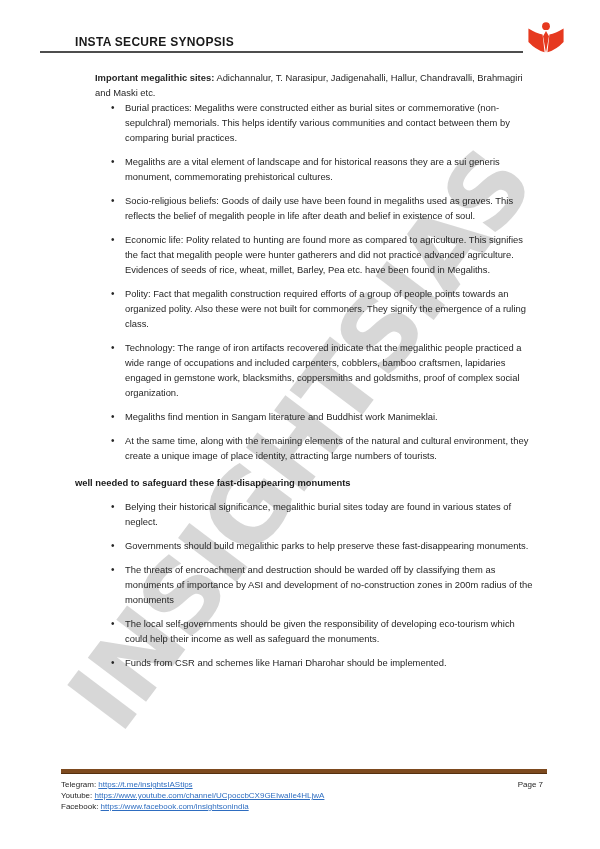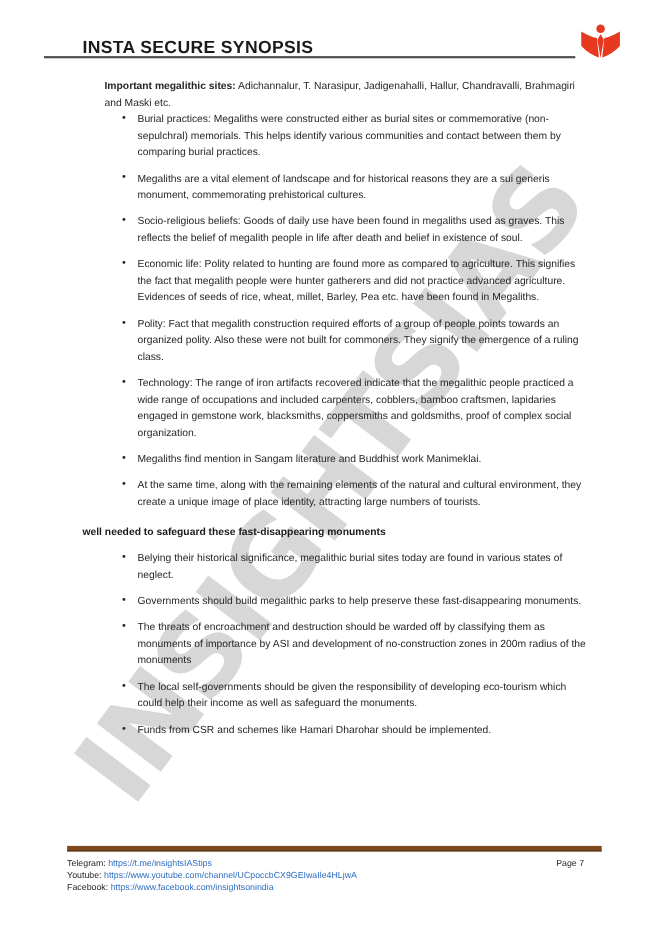--- a/index.html
+++ b/index.html
@@ -29,21 +29,21 @@
     white-space: nowrap;
     z-index: 0;
     pointer-events: none;
   }
 
   
   .header-title {
     position: absolute;
     top: 35px;
     left: 75px;
-    font-size: 16px;
+    font-size: 12px;
     font-weight: bold;
     letter-spacing: 0.3px;
     color: #1a1a1a;
     z-index: 2;
   }
   .header-rule {
     position: absolute;
     top: 51px;
     left: 40px;
     width: 483px;
@@ -113,26 +113,27 @@
     left: 61px;
     width: 486px;
     font-size: 8px;
     line-height: 11px;
     z-index: 2;
     color: #262626;
   }
   .footer-row { white-space: nowrap; }
   .footer a, .footer .link {
     color: #2e6dc0;
+    text-decoration: underline;
     cursor: pointer;
   }
   .page-number {
     position: absolute;
     top: 0;
-    right: 16px;
+    right: 4px;
     color: #262626;
     margin-left: 38px;
   }
 </style>
 </head>
 <body>
 
 <div class="page">
 
   <div class="watermark">INSIGHTSIAS</div>

